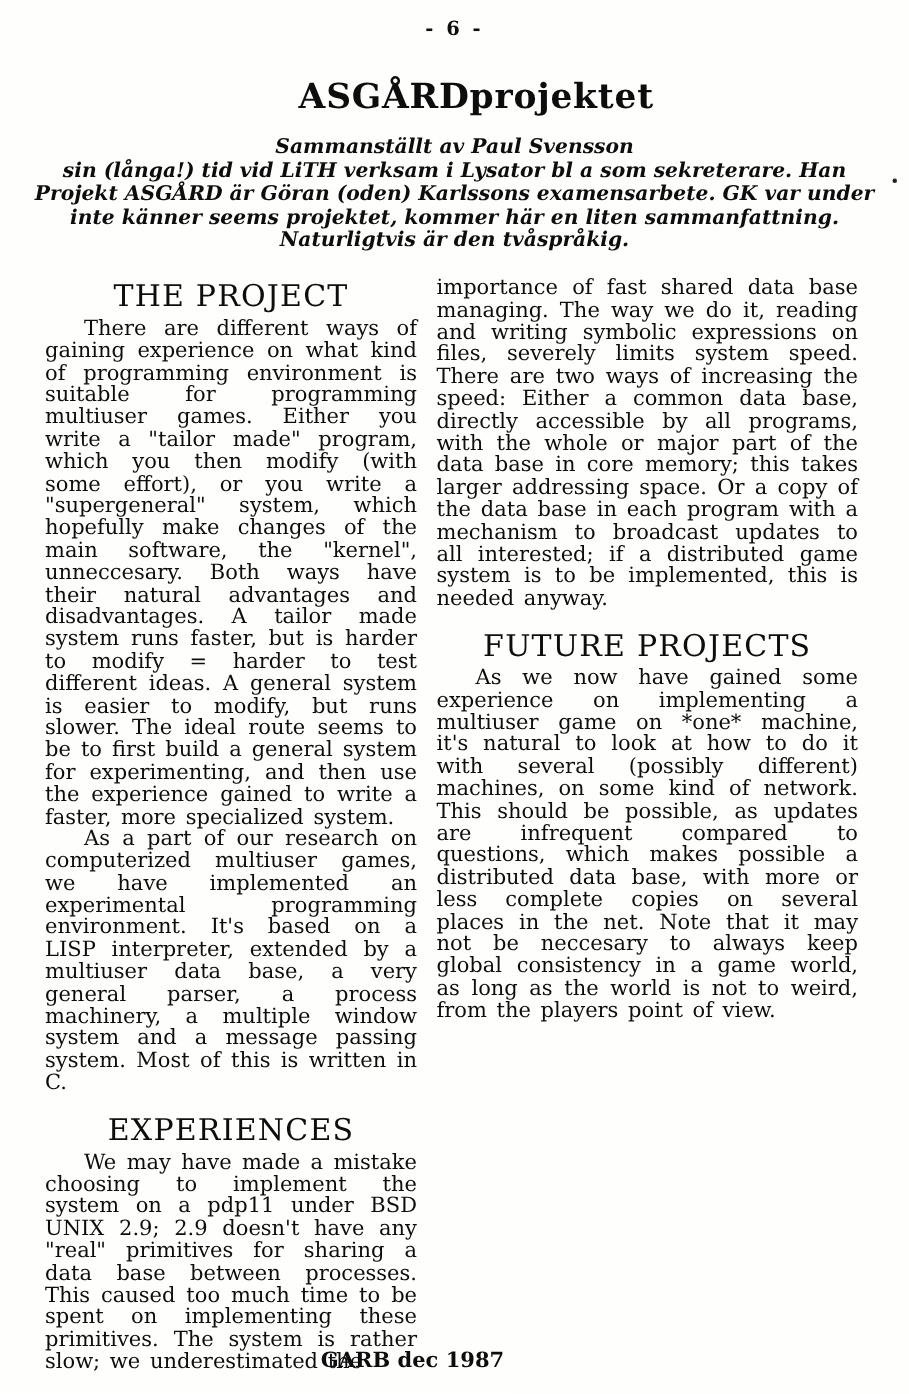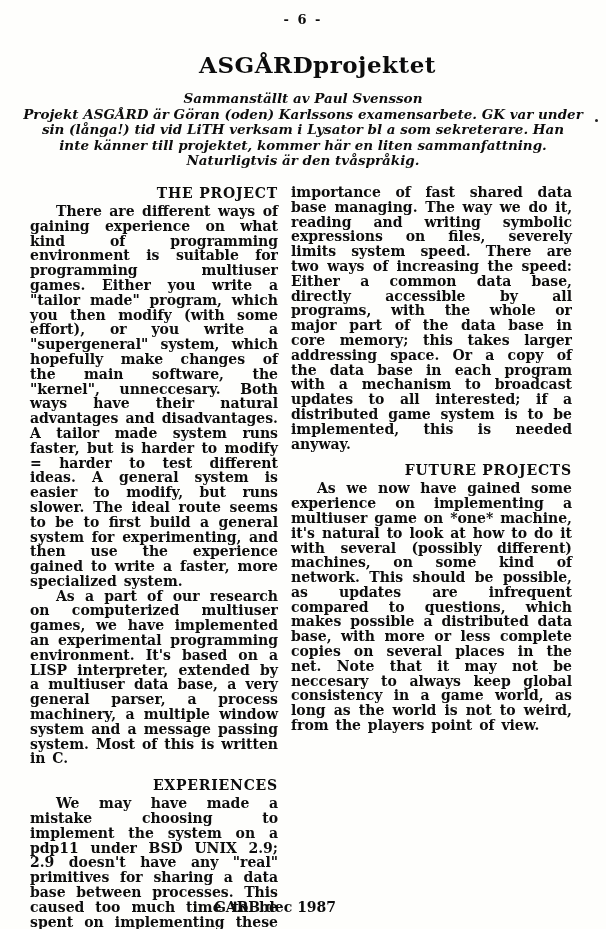--- a/index.html
+++ b/index.html
@@ -42,30 +42,30 @@
   }
   .columns {
     display: flex;
     margin: 12px 34px 0 30px;
     gap: 13px;
   }
   .col-left  { flex: 0 0 248px; }
   .col-right { flex: 1 1 auto; }
   .col h2 {
     margin: 11px 0 3px 0;
-    text-align: right;
-    font-size: 14px;
-    font-weight: bold;
+    text-align: center;
+    font-size: 20px;
+    font-weight: normal;
     letter-spacing: 0.8px;
   }
   .col h2:first-child { margin-top: 0; }
   .col p {
     margin: 0;
     font-size: 14px;
-    font-weight: bold;
+    font-weight: normal;
     line-height: 14.8px;
     text-align: justify;
     word-spacing: 2px;
   }
   .col p.indent { text-indent: 26px; }
   .footer {
     position: absolute;
     bottom: 14px;
     left: 0;
     right: 56px;
@@ -87,23 +87,23 @@
 <body>
 
 <div class="page">
 
   <div class="page-number">- 6 -</div>
 
   <h1 class="title">ASGÅRDprojektet</h1>
 
   <div class="intro">
     <div class="intro-line">Sammanställt av Paul Svensson</div>
+    <div class="intro-line">sin (långa!) tid vid LiTH verksam i Lysator bl a som sekreterare. Han</div>
     <div class="intro-line">Projekt ASGÅRD är Göran (oden) Karlssons examensarbete. GK var under</div>
-    <div class="intro-line">sin (långa!) tid vid LiTH verksam i Lysator bl a som sekreterare. Han</div>
-    <div class="intro-line">inte känner till projektet, kommer här en liten sammanfattning.</div>
+    <div class="intro-line">inte känner seems projektet, kommer här en liten sammanfattning.</div>
     <div class="intro-line">Naturligtvis är den tvåspråkig.</div>
   </div>
 
   <div class="columns">
 
     <div class="col col-left">
       <h2>THE PROJECT</h2>
       <p class="indent">There are different ways of gaining experience on what kind of programming environment is suitable for programming multiuser games. Either you write a "tailor made" program, which you then modify (with some effort), or you write a "supergeneral" system, which hopefully make changes of the main software, the "kernel", unneccesary. Both ways have their natural advantages and disadvantages. A tailor made system runs faster, but is harder to modify = harder to test different ideas. A general system is easier to modify, but runs slower. The ideal route seems to be to first build a general system for experimenting, and then use the experience gained to write a faster, more specialized system.</p>
 
       <p class="indent">As a part of our research on computerized multiuser games, we have implemented an experimental programming environment. It's based on a LISP interpreter, extended by a multiuser data base, a very general parser, a process machinery, a multiple window system and a message passing system. Most of this is written in C.</p>

